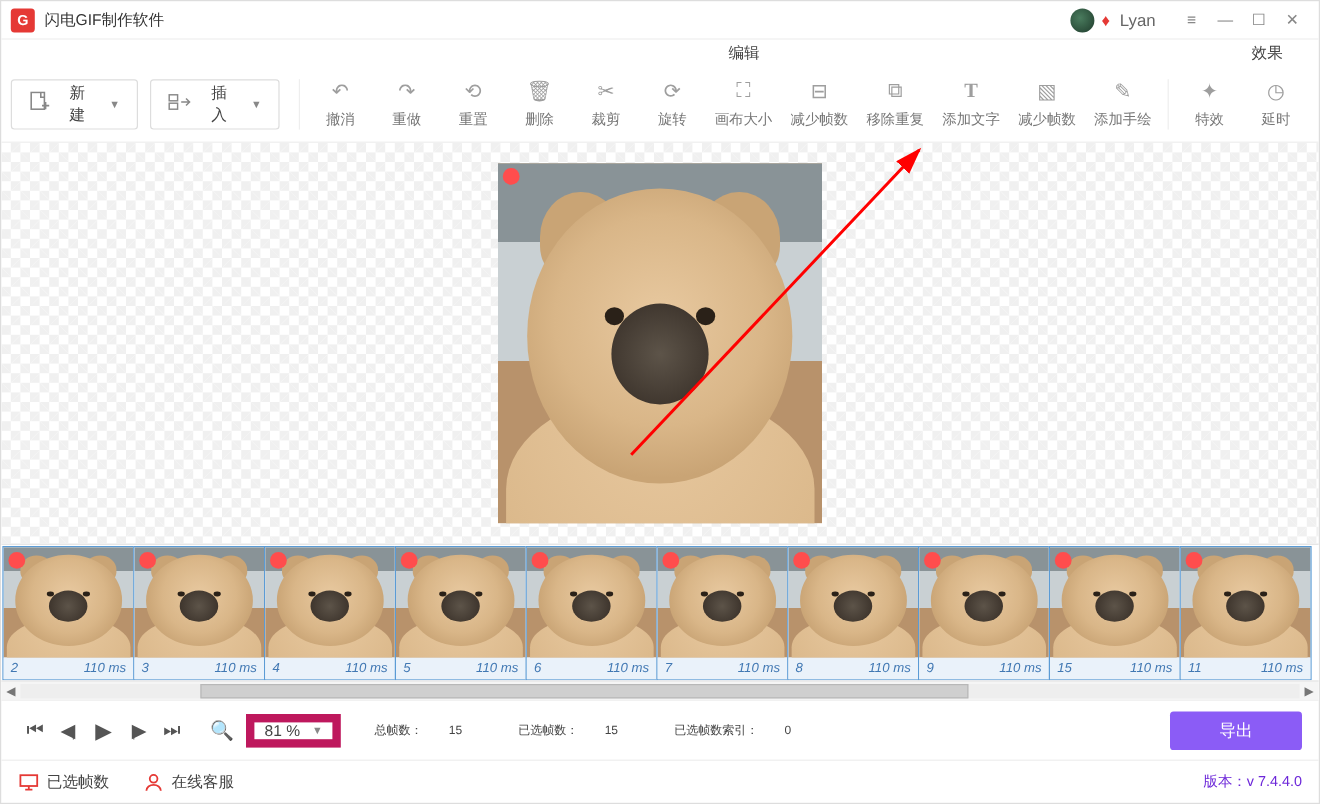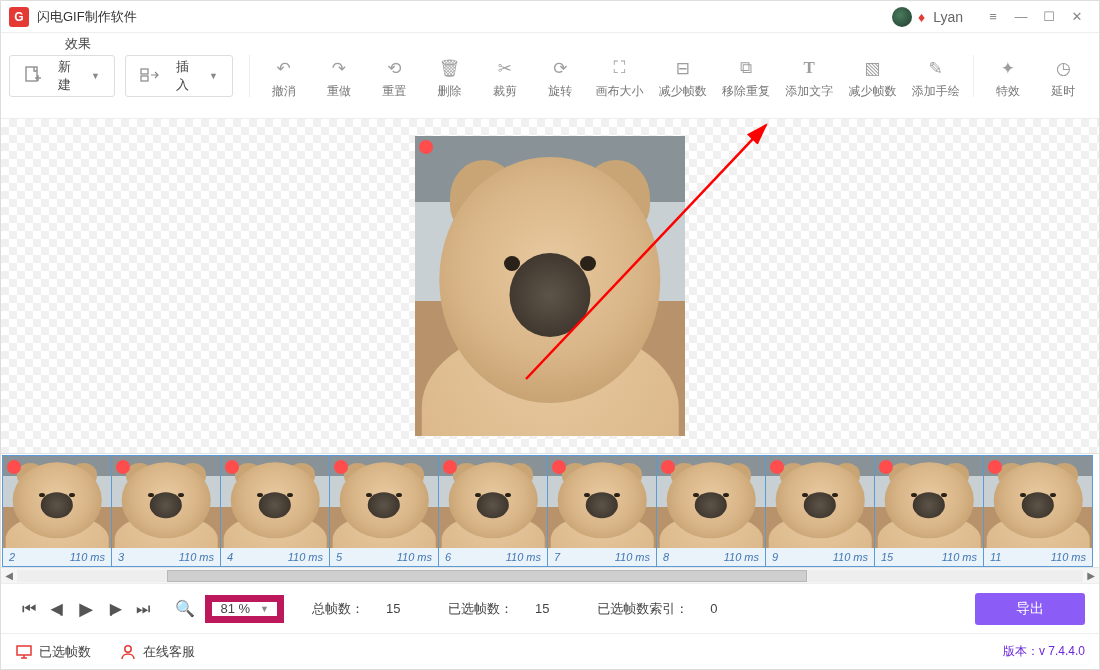--- a/index.html
+++ b/index.html
@@ -8,21 +8,21 @@
     .titlebar .logo { width: 20px; height: 20px; background: #e53935; border-radius: 3px; display: flex; align-items: center; justify-content: center; color: #fff; font-weight: bold; font-size: 12px; margin-right: 8px; }
     .titlebar .title { font-size: 13px; color: #333; }
     .titlebar .spacer { flex: 1; }
     .titlebar .avatar { width: 20px; height: 20px; border-radius: 50%; background: radial-gradient(circle at 40% 40%, #4a7c5e, #1e3a2b); margin-right: 6px; }
     .titlebar .vip { color: #e53935; font-size: 14px; margin-right: 8px; }
     .titlebar .username { color: #666; margin-right: 16px; font-size: 14px; }
     .titlebar .winbtn { width: 28px; text-align: center; color: #888; font-size: 13px; cursor: pointer; }
     .sectionbar { height: 22px; display: flex; align-items: center; color: #444; font-size: 13px; }
     .sectionbar .editlabel { flex: 1; text-align: center; padding-left: 260px; }
     .sectionbar .fxlabel { width: 120px; text-align: right; padding-right: 30px; }
-    .toolbar { height: 64px; display: flex; align-items: flex-start; border-bottom: 1px solid #eee; padding: 0 8px; }
+    .toolbar { height: 64px; display: flex; align-items: center; border-bottom: 1px solid #eee; padding: 0 8px; }
     .bigbtn { height: 42px; border: 1px solid #ddd; border-radius: 3px; display: flex; align-items: center; padding: 0 14px; margin-right: 10px; color: #444; font-size: 13px; cursor: pointer; background: #fff; }
     .bigbtn svg, .bigbtn .ico { margin-right: 8px; }
     .bigbtn .caret { margin-left: 8px; font-size: 9px; color: #888; }
     .toolsep { width: 1px; height: 42px; background: #eee; margin: 0 6px; }
     .toolbtn { width: 56px; display: flex; flex-direction: column; align-items: center; justify-content: center; color: #9e9e9e; cursor: pointer; padding: 2px 0; }
     .toolbtn .ticon { height: 22px; display: flex; align-items: center; justify-content: center; font-size: 17px; }
     .toolbtn .tlabel { font-size: 12px; margin-top: 4px; color: #777; }
     .toolbtn.wide { width: 64px; }
     .canvas-area { flex: 1; position: relative; 
       background-image: linear-gradient(45deg,#f0f0f0 25%,transparent 25%),linear-gradient(-45deg,#f0f0f0 25%,transparent 25%),linear-gradient(45deg,transparent 75%,#f0f0f0 75%),linear-gradient(-45deg,transparent 75%,#f0f0f0 75%);
@@ -46,21 +46,21 @@
     .frame .meta { height:18px; display:flex; align-items:center; justify-content:space-between; padding:0 6px; font-style:italic; color:#4178b3; font-size:11px; background:#eaf2fa;}
     .hscroll { height:16px; display:flex; align-items:center; border-top:1px solid #e5e5e5; background:#f5f5f5;}
     .hscroll .arr { width:16px; text-align:center; color:#777; cursor:pointer; font-size:10px;}
     .hscroll .track { flex:1; height:12px; background:#eee; position:relative;}
     .hscroll .thumb2 { position:absolute; left:150px; top:0; height:12px; width:640px; background:#cfcfcf; border:1px solid #b8b8b8;}
     .controls { height: 50px; display:flex; align-items:center; padding: 0 14px; border-top:1px solid #eee;}
     .playbtn { font-size:16px; color:#555; margin: 0 7px; cursor:pointer;}
     .zoomsearch { margin-left:18px; color:#999; font-size:16px;}
     .zoombox { margin-left:10px; border:7px solid #be185d; height:28px; display:flex; align-items:center; padding:0 8px; color:#444; font-size:13px;}
     .zoombox .caret { margin-left:10px; font-size:9px; color:#888;}
-    .stats { margin-left:28px; color:#444; font-size:13px;}
+    .stats { margin-left:28px; color:#444; font-size:10px;}
     .stats span { margin-right:22px;}
     .export { margin-left:auto; background:#8b5cf6; color:#fff; border:none; height:32px; width:110px; border-radius:3px; font-size:14px; cursor:pointer;}
     .footer { height: 36px; border-top:1px solid #eee; display:flex; align-items:center; padding:0 14px; color:#444;}
     .footer .flink { display:flex; align-items:center; margin-right:28px; cursor:pointer; font-size:13px;}
     .footer .flink .fico { width:18px; height:18px; margin-right:6px; display:flex; align-items:center; justify-content:center;}
     .footer .ver { margin-left:auto; color:#6d28d9; font-size:12px;}
   </style>
 </head>
 <body>
 
@@ -71,20 +71,21 @@
   <div class="avatar"></div>
   <div class="vip">♦</div>
   <div class="username">Lyan</div>
   <div class="winbtn">≡</div>
   <div class="winbtn">—</div>
   <div class="winbtn">☐</div>
   <div class="winbtn">✕</div>
 </div>
 
 <div class="sectionbar">
+  <div class="editlabel">编辑</div>
   <div class="fxlabel">效果</div>
 </div>
 
 <div class="toolbar">
   <div class="bigbtn">
     <span class="ico">
       <svg width="18" height="18" viewBox="0 0 18 18">
           <rect x="2" y="1" width="11" height="14" fill="none" stroke="#888" stroke-width="1.3"></rect>
           <path d="M10 1v4h3" fill="none" stroke="#888" stroke-width="1.3"></path>
           <line x1="11" y1="12" x2="17" y2="12" stroke="#888" stroke-width="1.3"></line>

